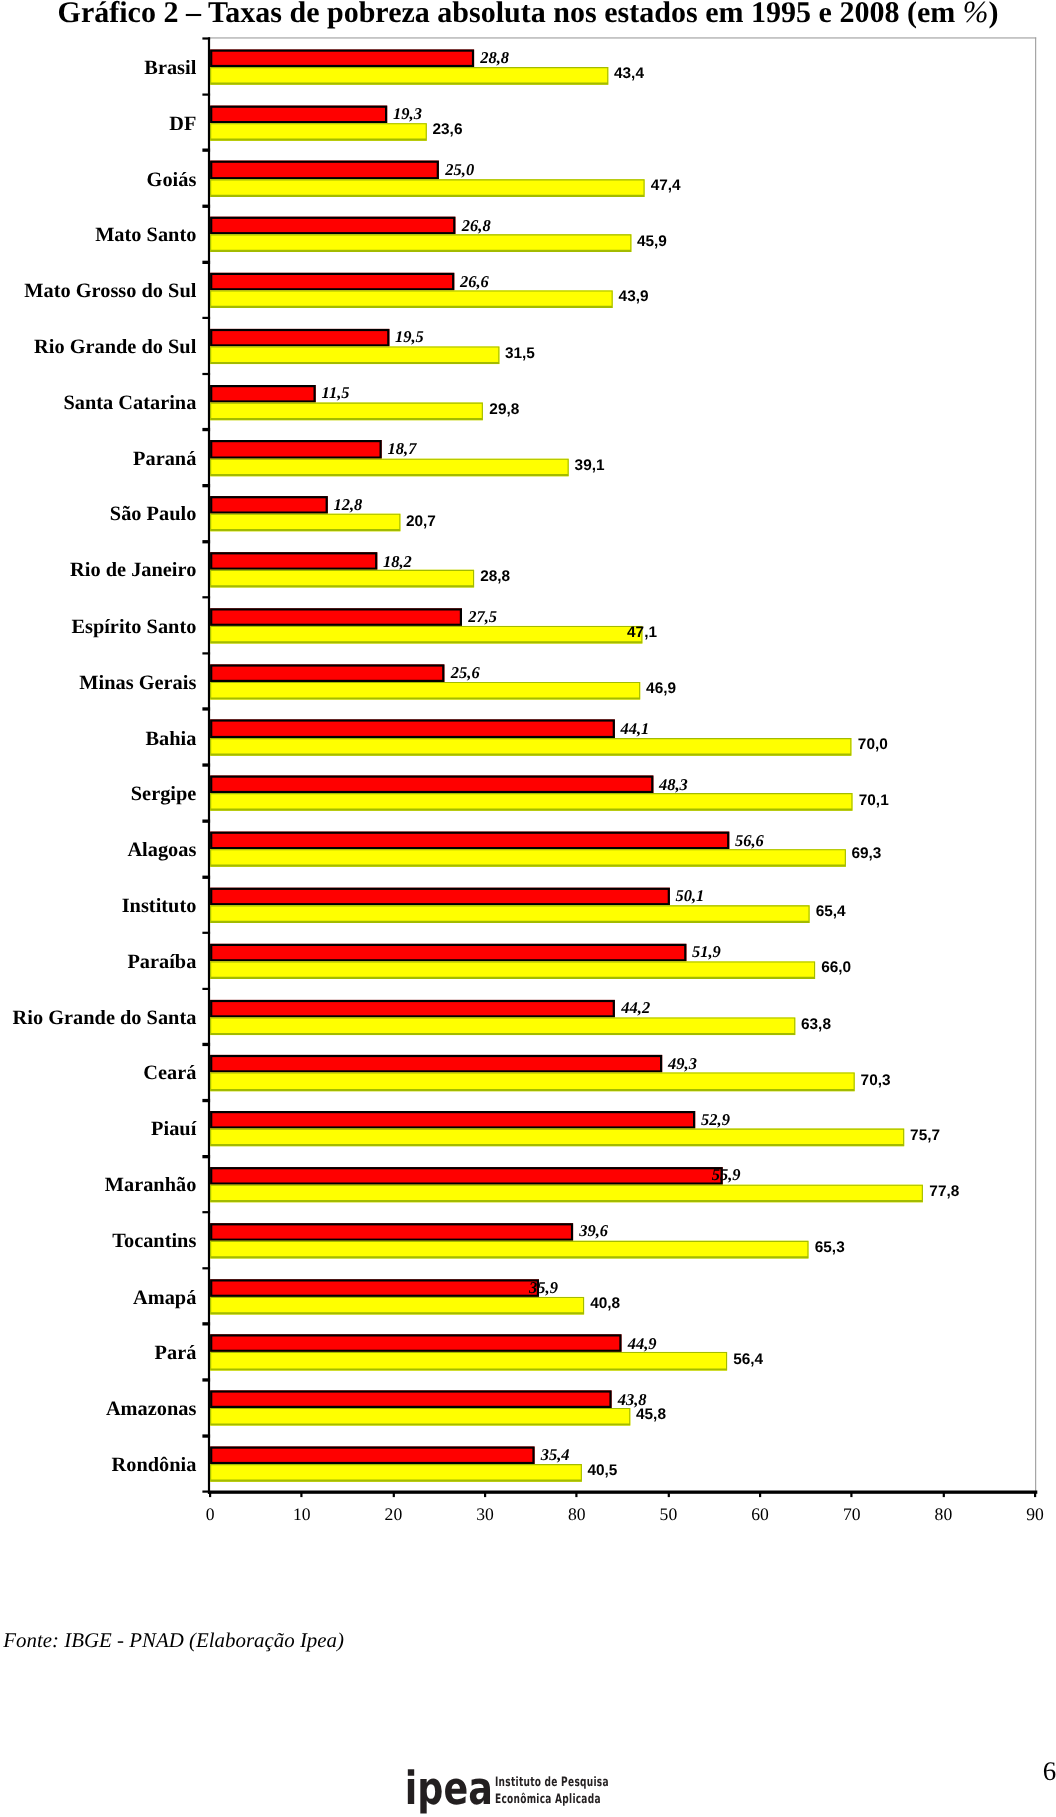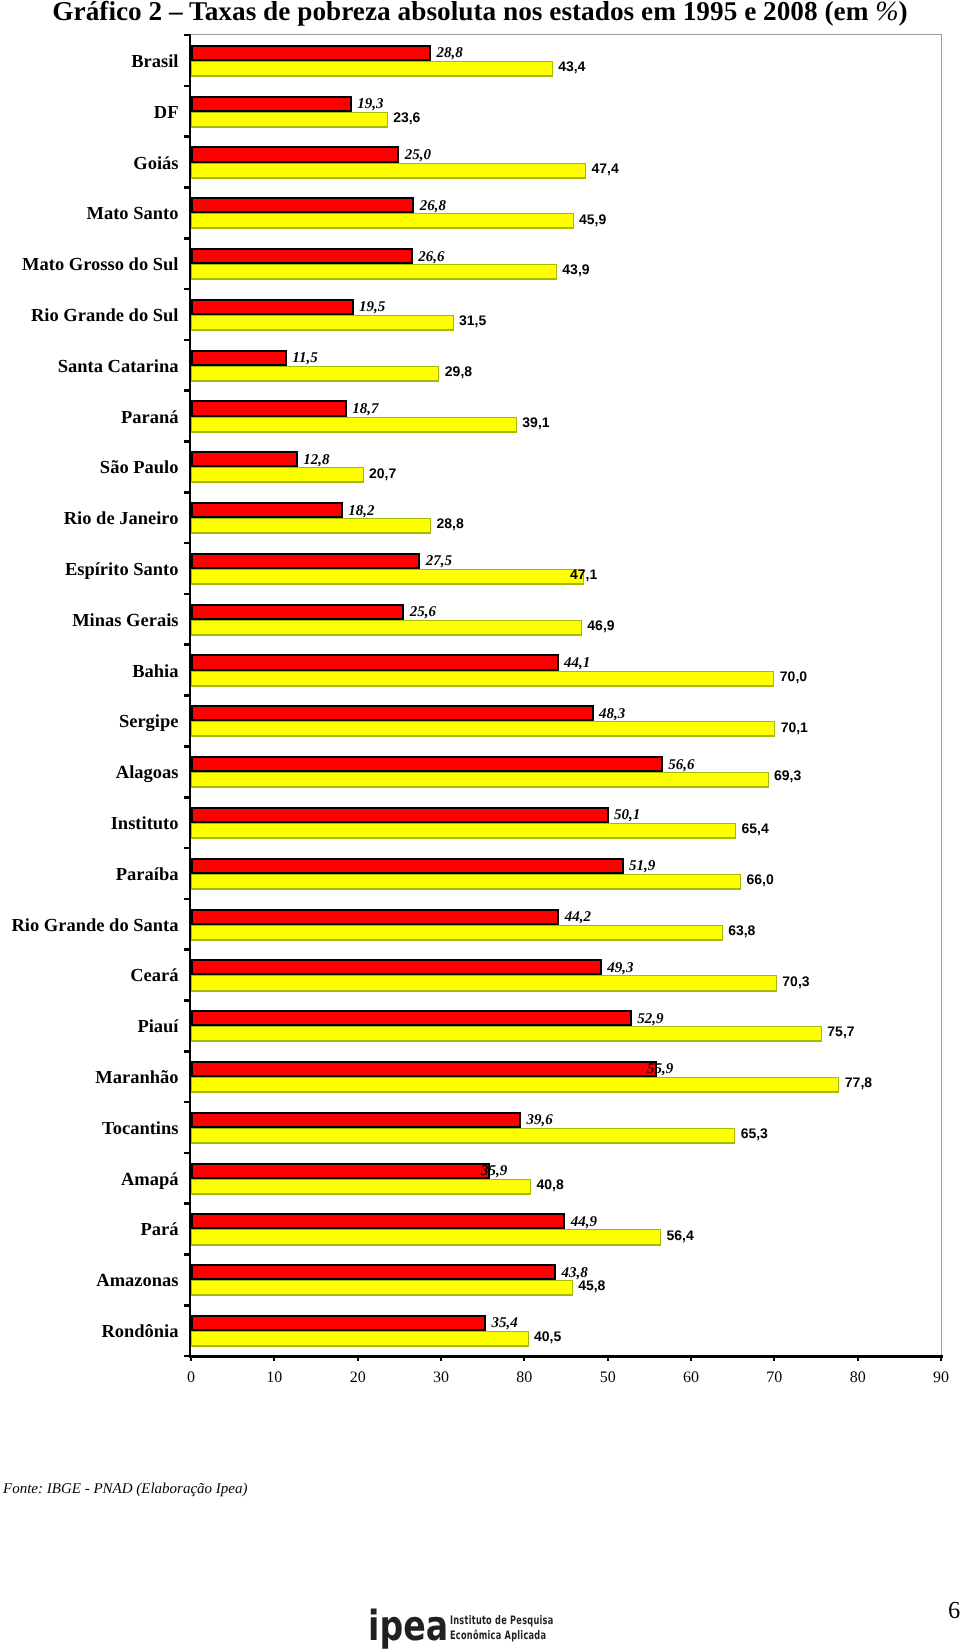--- a/index.html
+++ b/index.html
@@ -47,21 +47,21 @@
   .legend{position:absolute;left:208.3px;top:1394.6px;width:577px;height:41px;
      border:2.4px solid #000;box-sizing:border-box;background:#fff;}
   .legend-item{position:absolute;top:8px;height:20px;}
   .legend-swatch{position:absolute;left:0;top:1.5px;width:16px;height:16px;
      box-sizing:border-box;border:1.6px solid #000;}
   .legend-text{position:absolute;left:20px;top:-3.6px;font-family:"Liberation Sans",sans-serif;
      font-size:23px;line-height:1;color:#000;white-space:nowrap;}
 
   
   .source-note{position:absolute;left:3px;top:1482px;
-     font-family:"Liberation Serif",serif;font-style:italic;font-size:15px;
+     font-family:"Liberation Serif",serif;font-style:italic;font-size:19px;
      line-height:1;color:#000;white-space:nowrap;}
 
   
   .footer-logo{position:absolute;left:368px;top:1605px;}
   .logo-word{position:absolute;left:0;top:0;font-family:"DejaVu Sans",sans-serif;
      font-weight:bold;font-size:41.5px;line-height:1;color:#231f20;
      transform:scaleX(0.80);transform-origin:0 0;white-space:nowrap;}
   .logo-sub{position:absolute;left:82px;top:8px;font-family:"DejaVu Sans",sans-serif;
      font-weight:bold;font-size:11.8px;line-height:1.28;color:#231f20;white-space:nowrap;
      transform:scaleX(0.695);transform-origin:0 0;letter-spacing:0.35px;}

